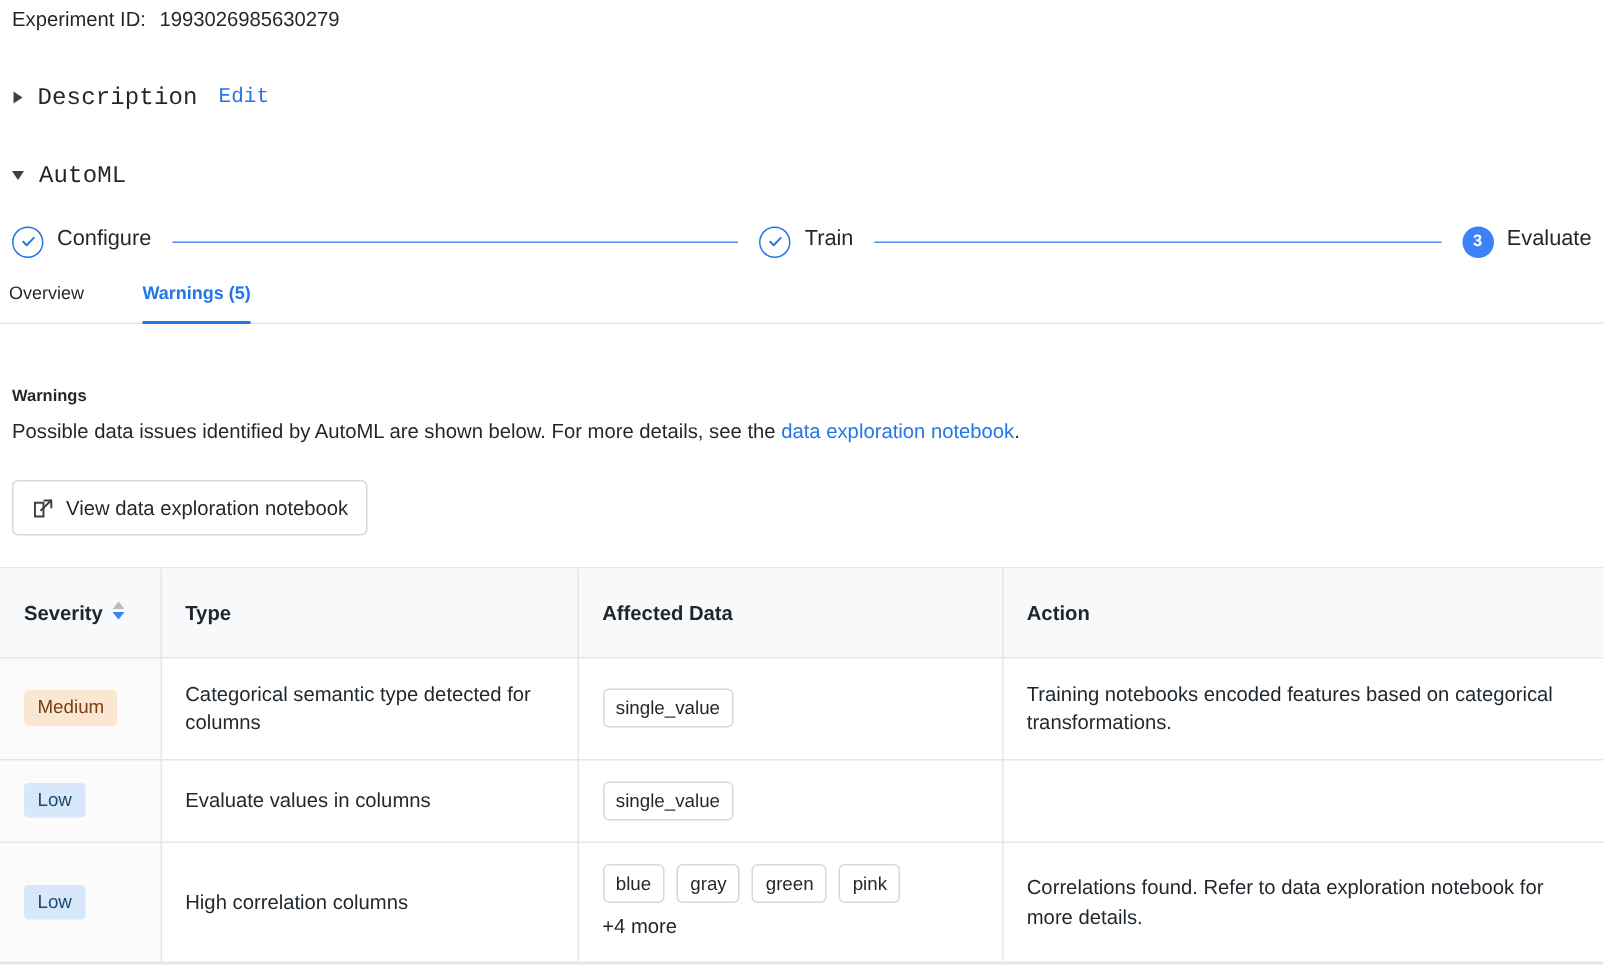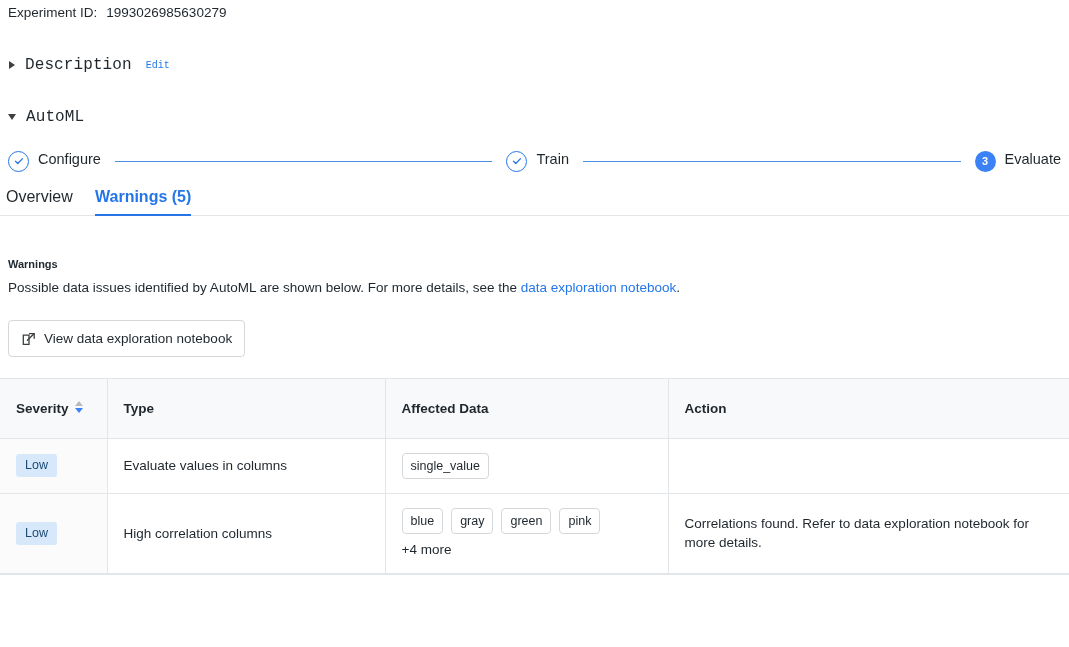--- a/index.html
+++ b/index.html
@@ -56,21 +56,21 @@
     margin-left: 1px;
   }
   .tri-down {
     border-top: 6px solid #3c4043;
     border-left: 4.5px solid transparent;
     border-right: 4.5px solid transparent;
   }
   .section-title { font-size: 16px; letter-spacing: .1px; }
   .edit-link {
     color: #2476e8;
-    font-size: 10px;
+    font-size: 14px;
     cursor: pointer;
     margin-left: 4px;
   }
 
   
   .stepper {
     position: absolute;
     left: 8px; top: 147px;
     width: 1053px;
     height: 28px;
@@ -124,21 +124,21 @@
     height: 34px;
     border-bottom: 1px solid #e3e6e8;
     box-sizing: border-box;
   }
   .tab {
     position: absolute;
     top: 0;
     height: 33px;
     display: flex;
     align-items: flex-start;
-    font-size: 16px;
+    font-size: 12px;
     color: #1f272d;
     cursor: pointer;
     padding-top: 6px;
     box-sizing: border-box;
   }
   .tab-overview { left: 6px; }
   .tab-warnings {
     left: 95px;
     color: #2476e8;
     font-weight: bold;
@@ -377,20 +377,32 @@
             </span>
           </th>
           <th>Type</th>
           <th>Affected Data</th>
           <th>Action</th>
         </tr>
       </thead>
       <tbody>
         <tr>
           <td class="sev-cell">
+            <span class="badge medium">Medium</span>
+          </td>
+          <td>Categorical semantic type detected for columns</td>
+          <td>
+            <div class="chips">
+              <span class="chip">single_value</span>
+            </div>
+          </td>
+          <td>Training notebooks encoded features based on categorical transformations.</td>
+        </tr>
+        <tr>
+          <td class="sev-cell">
             <span class="badge low">Low</span>
           </td>
           <td>Evaluate values in columns</td>
           <td>
             <div class="chips">
               <span class="chip">single_value</span>
             </div>
           </td>
           <td></td>
         </tr>

